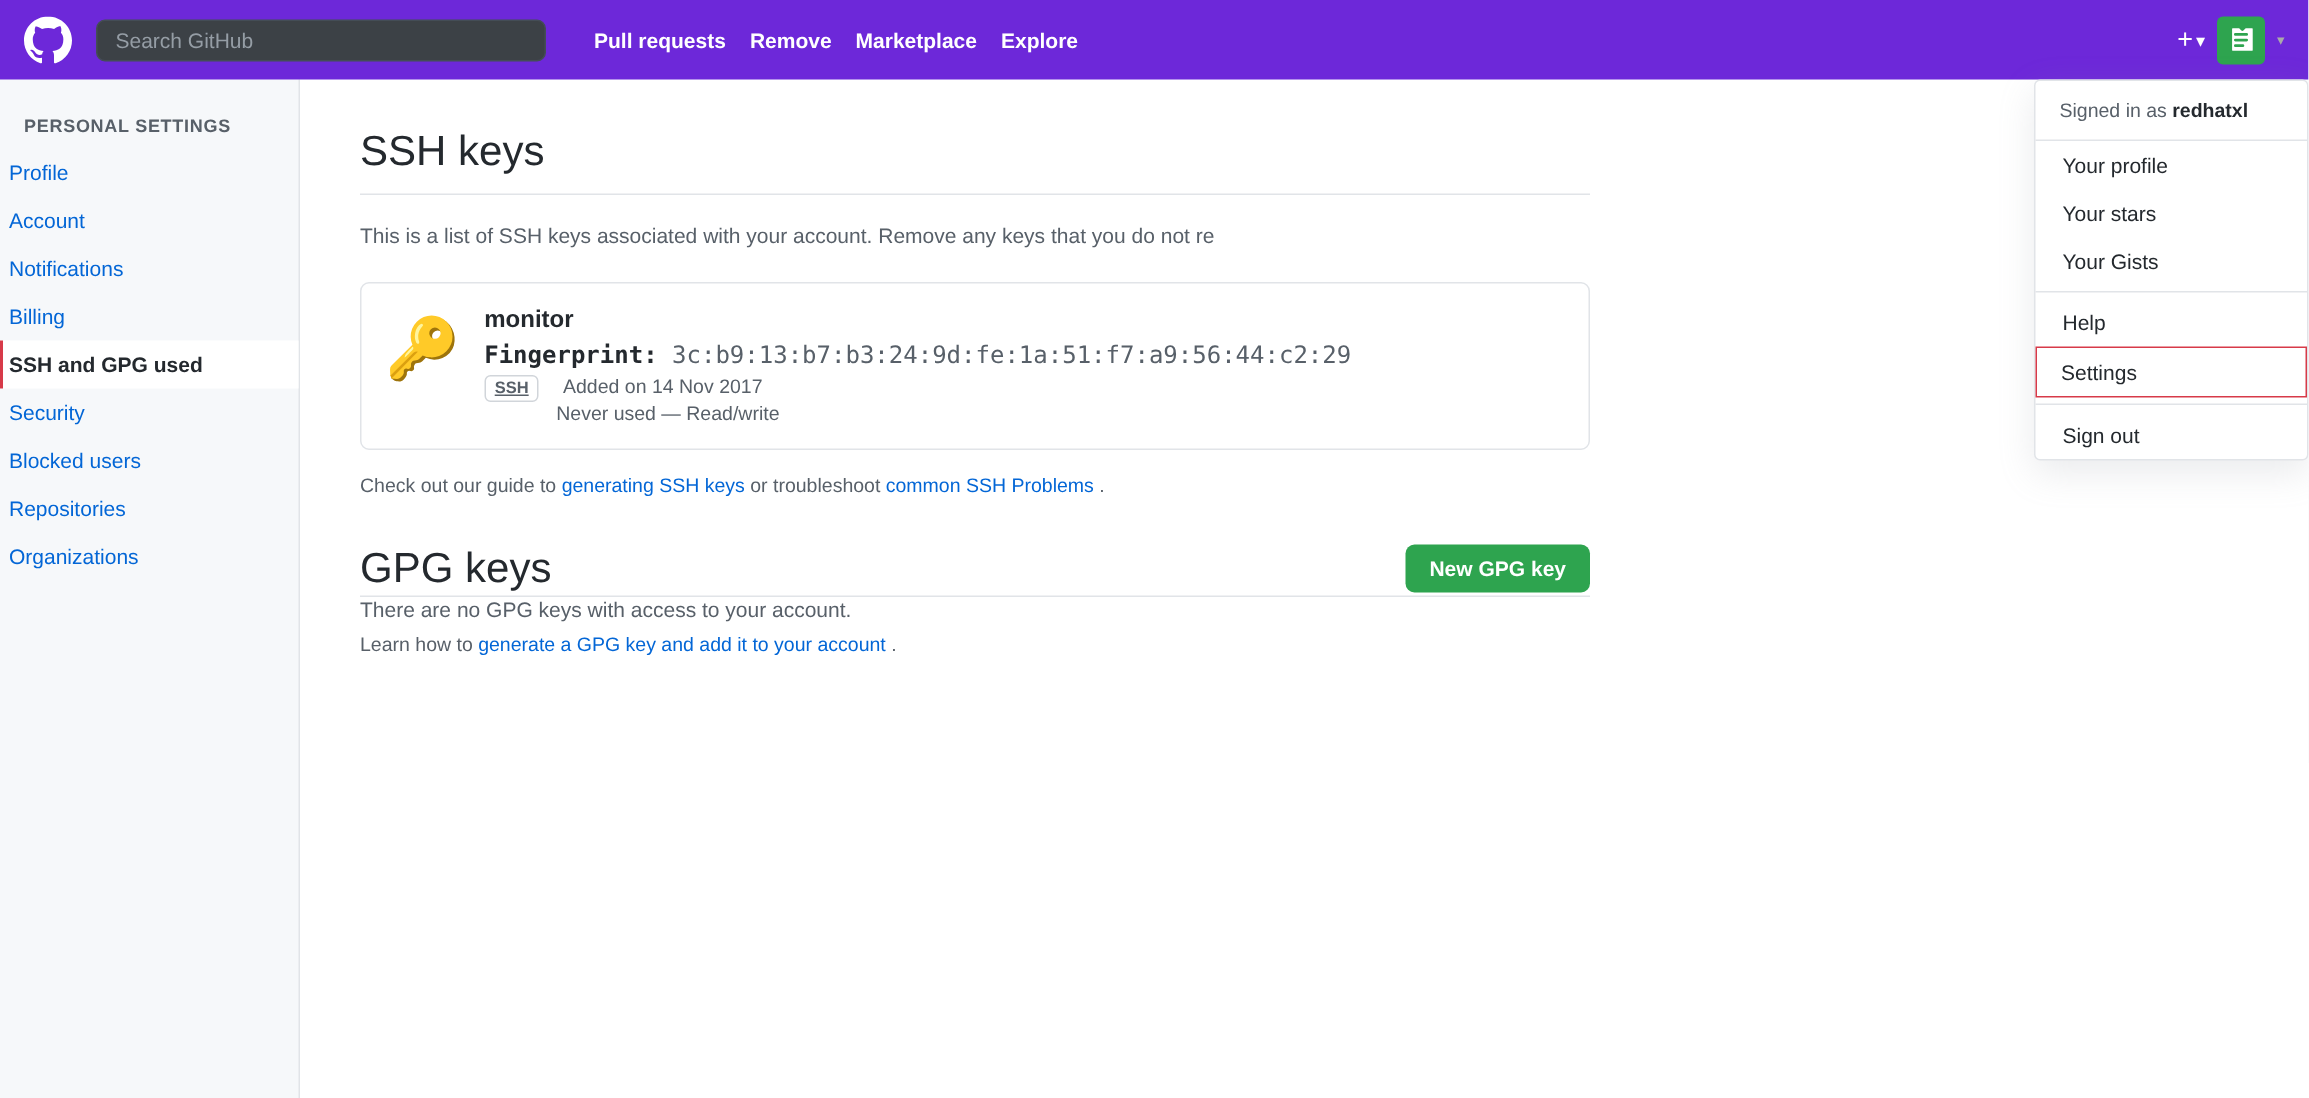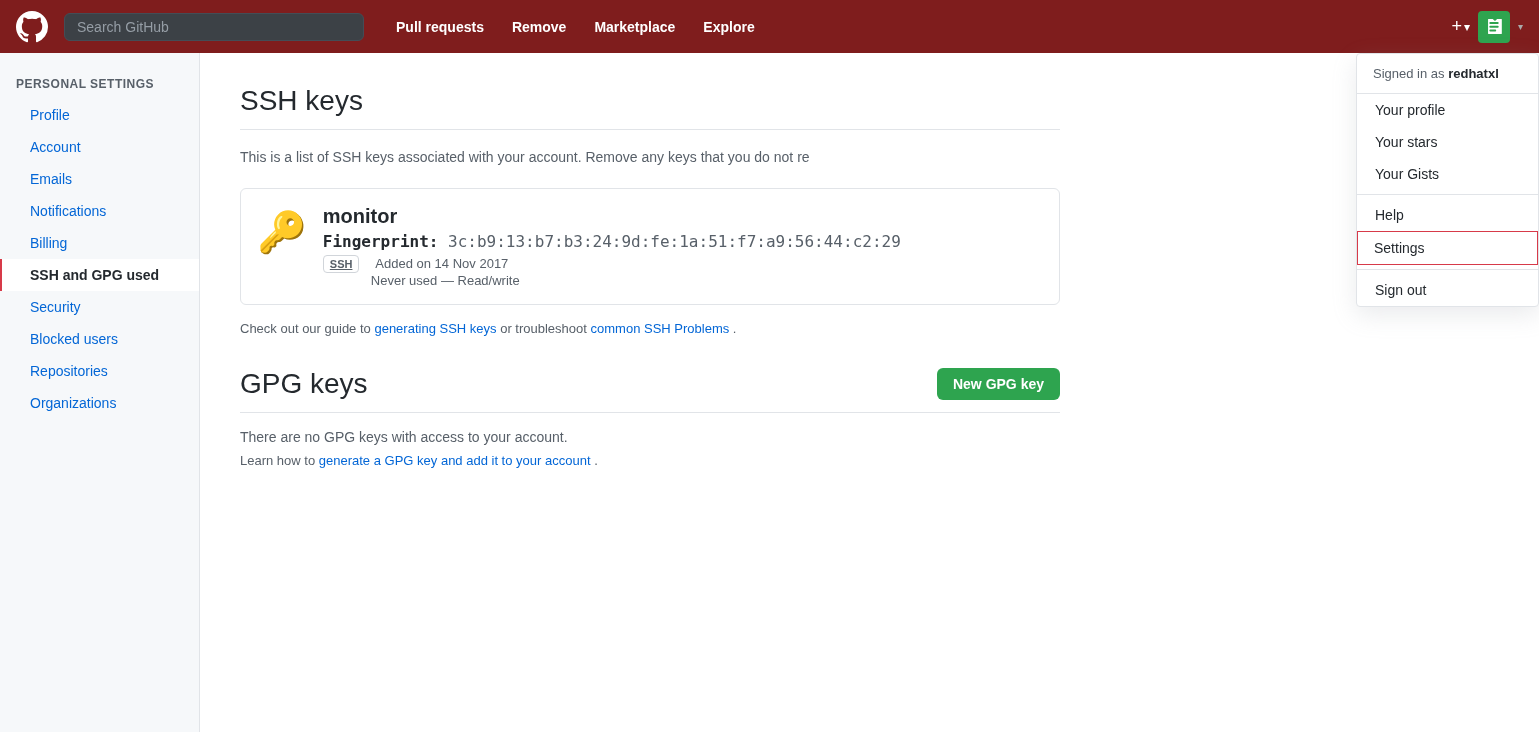--- a/index.html
+++ b/index.html
@@ -1,20 +1,20 @@
 <!DOCTYPE html>
 <html><head>
   <meta charset="utf-8">
   <style>
     * { box-sizing: border-box; margin: 0; padding: 0; }
     body { font-family: -apple-system, BlinkMacSystemFont, "Segoe UI", Helvetica, Arial, sans-serif; font-size: 14px; color: #24292e; background: #f6f8fa; }
 
     
     .header {
-      background: #7f1d1d;
+      background: #6d28d9;
       height: 53px;
       display: flex;
       align-items: center;
       padding: 0 16px;
       gap: 16px;
       position: relative;
       z-index: 100;
     }
     .header-logo {
       width: 32px;
@@ -29,21 +29,21 @@
       padding: 5px 12px;
       font-size: 14px;
       width: 300px;
       outline: none;
       color: #c8d1da;
     }
     .header-search::placeholder { color: #959da5; }
     .header-nav {
       display: flex;
       align-items: center;
-      gap: 28px;
+      gap: 16px;
       margin-left: 16px;
       flex: 1;
     }
     .header-nav-item {
       color: #fff;
       text-decoration: none;
       font-size: 14px;
       font-weight: 600;
       white-space: nowrap;
     }
@@ -93,21 +93,21 @@
     .sidebar-heading {
       font-size: 12px;
       font-weight: 600;
       color: #586069;
       padding: 8px 16px;
       text-transform: uppercase;
       letter-spacing: 0.04em;
     }
     .sidebar-item {
       display: block;
-      padding: 8px 28px;
+      padding: 8px 4px;
       color: #0366d6;
       text-decoration: none;
       font-size: 14px;
       border-left: 2px solid transparent;
       cursor: pointer;
     }
     .sidebar-item.active {
       color: #24292e;
       font-weight: 600;
       border-left: 2px solid #d73a49;
@@ -144,21 +144,21 @@
       border-radius: 6px;
       padding: 16px;
       display: flex;
       align-items: flex-start;
       gap: 16px;
       margin-bottom: 16px;
     }
     .key-details { flex: 1; }
     .key-name {
       font-weight: 600;
-      font-size: 20px;
+      font-size: 16px;
       color: #24292e;
       margin-bottom: 4px;
     }
     .key-fingerprint {
       font-size: 16px;
       color: #586069;
       font-family: monospace;
       margin-bottom: 4px;
     }
     .key-fingerprint strong { color: #24292e; }
@@ -185,22 +185,21 @@
       margin-bottom: 32px;
     }
     .guide-text a { color: #0366d6; text-decoration: none; }
 
     
     .gpg-section-header {
       display: flex;
       align-items: center;
       justify-content: space-between;
       border-bottom: 1px solid #e1e4e8;
-      padding-bottom: 12px;
-      margin-bottom: 16px;
+      padding-bottom: 2px;
     }
     .gpg-section-title {
       font-size: 28px;
       font-weight: 300;
       color: #24292e;
     }
     .new-gpg-btn {
       background: #2ea44f;
       color: #fff;
       border: none;
@@ -316,21 +315,20 @@
     <a class="dropdown-item sign-out" href="#">Sign out</a>
   </div>
 </header>
 
 <div class="page-layout">
 
   <aside class="sidebar">
     <div class="sidebar-heading">Personal settings</div>
     <a class="sidebar-item" href="#">Profile</a>
     <a class="sidebar-item" href="#">Account</a>
-    <a class="sidebar-item" href="#">Emails</a>
     <a class="sidebar-item" href="#">Notifications</a>
     <a class="sidebar-item" href="#">Billing</a>
     <a class="sidebar-item active" href="#">SSH and GPG used</a>
     <a class="sidebar-item" href="#">Security</a>
     <a class="sidebar-item" href="#">Blocked users</a>
     <a class="sidebar-item" href="#">Repositories</a>
     <a class="sidebar-item" href="#">Organizations</a>
   </aside>
 
   <main class="main-content">

